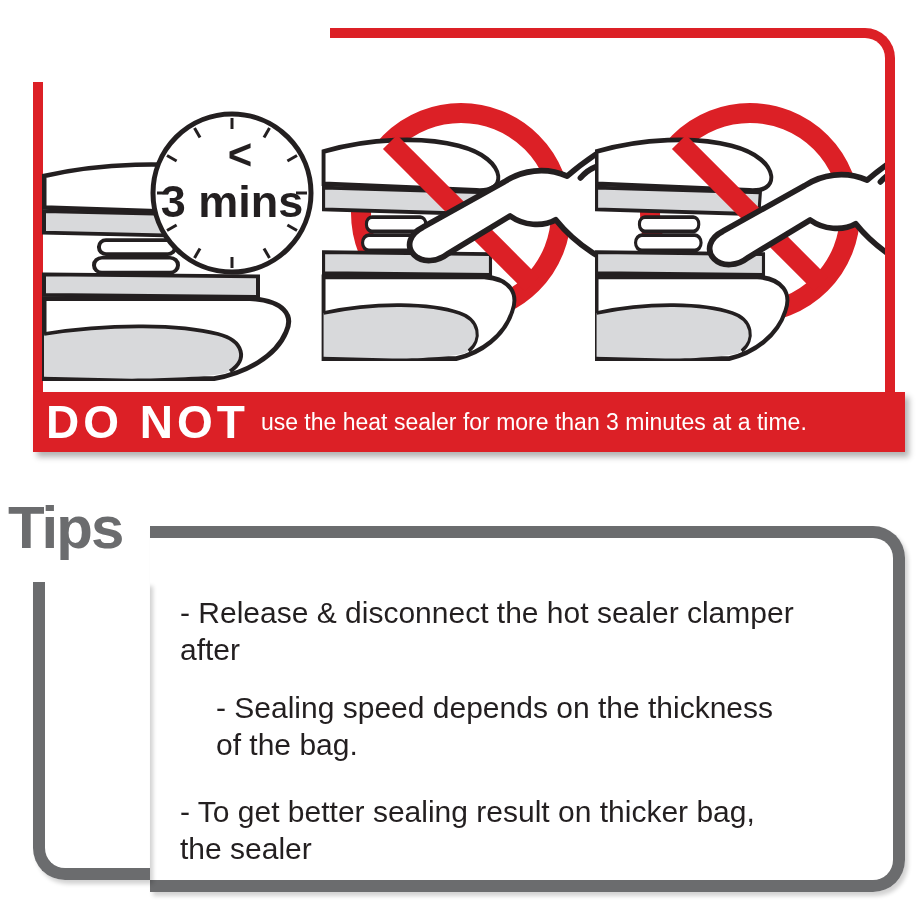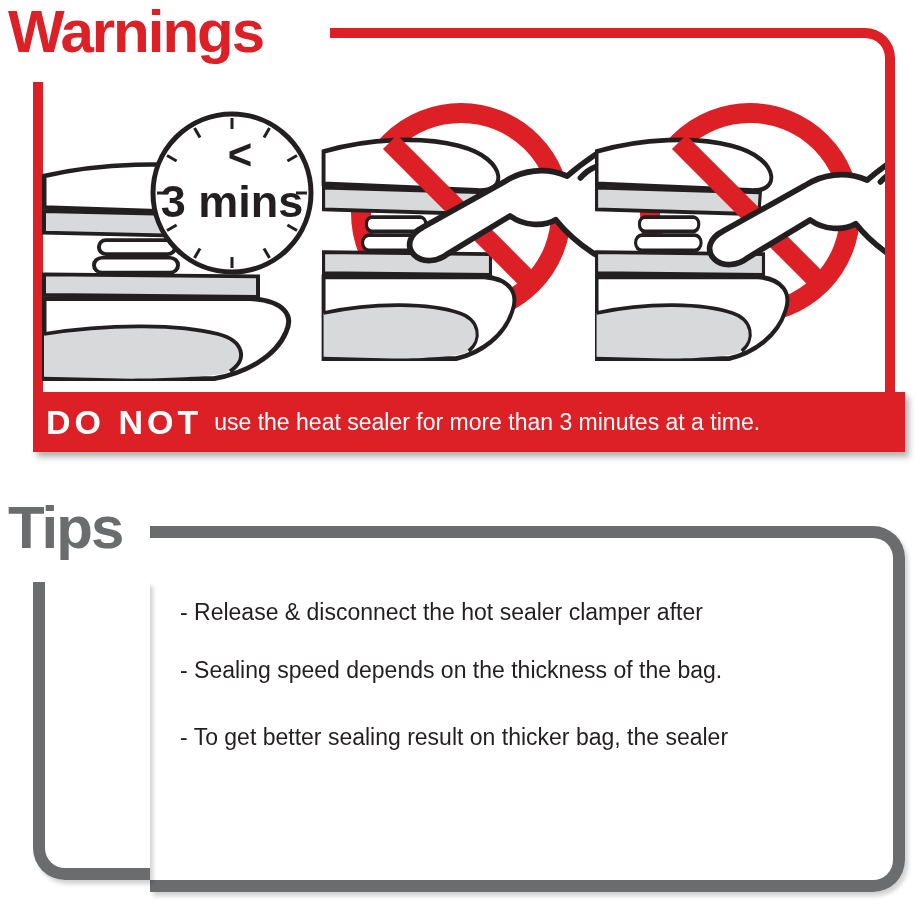--- a/index.html
+++ b/index.html
@@ -30,47 +30,47 @@
     position:absolute;left:33px;top:82px;width:10px;height:310px;
     background:var(--red);
   }
   
   #donot-banner{
     position:absolute;left:33px;top:392px;width:872px;height:60px;
     background:var(--red);z-index:5;display:flex;align-items:center;
     box-shadow:4px 5px 6px rgba(0,0,0,0.30);
   }
   #donot-label{
-    color:#fff;font-weight:bold;font-size:34px;letter-spacing:4px;
+    color:#fff;font-weight:bold;font-size:46px;letter-spacing:4px;
     margin-left:13px;line-height:1;white-space:nowrap;
   }
   #donot-rules{margin-left:12px;color:#fff;font-size:23px;line-height:27px;font-weight:500;white-space:nowrap;}
   
   #tips-frame-main{
     position:absolute;left:150px;top:526px;width:743px;height:342px;
     border-top:12px solid var(--gray);border-right:12px solid var(--gray);
     border-bottom:12px solid var(--gray);
     border-top-right-radius:32px;border-bottom-right-radius:32px;
     box-shadow:3px 4px 4px rgba(0,0,0,0.18);
   }
   #tips-frame-left{
     position:absolute;left:33px;top:582px;width:105px;height:286px;
     border-left:12px solid var(--gray);border-bottom:12px solid var(--gray);
     border-bottom-left-radius:32px;
     box-shadow:3px 4px 4px rgba(0,0,0,0.18);
   }
   
   #tips-list{
     position:absolute;left:180px;top:594px;width:620px;color:var(--ink);
-    font-size:23px;line-height:37px;
+    font-size:30px;line-height:37px;
   }
   .tip{margin:0 0 21px 0;}
   .tip:last-child{margin-bottom:0;}
   .tip .l2{padding-left:15px;}
-  #tip-2{margin-bottom:30px;}
+  #tip-2{margin-bottom:30px;margin-left:36px;}
   
   .illus{position:absolute;}
   #illus-timer{left:42px;top:106px;}
   #illus-hand-clamps{left:320px;top:95px;}
   #illus-hand-cutter{left:595px;top:95px;}
   svg text{font-family:"Liberation Sans",sans-serif;}
   .clock-txt{font-weight:bold;fill:var(--ink);}
 </style>
 </head>
 <body>
@@ -89,21 +89,20 @@
         <path d="M2,200 C70,188 140,190 176,200 C204,208 206,230 184,242 C170,246 120,248 90,248 L2,246 Z" fill="#D8D9DB"></path>
         <path d="M2,200 C70,188 140,190 176,200 C202,207 206,228 188,240" fill="none" stroke="#231F20" stroke-width="4"></path>
       </g>
       <g id="hand-symbol">
         <path d="M342,-6 C272,26 226,54 197,79 C174,69 149,73 131,85 L45,133 C31,140 27,153 36,162 C45,171 61,169 71,161 L137,121 C151,131 171,133 185,125 C206,151 236,171 269,179 C293,185 316,179 329,165 L348,148 Z" fill="#ffffff" stroke="#231F20" stroke-width="6" stroke-linejoin="round"></path>
         <path d="M211,81 C225,65 245,63 255,75 C261,83 257,95 247,101" fill="none" stroke="#231F20" stroke-width="6" stroke-linecap="round"></path>
       </g>
     </defs>
   </svg>
 
-  <h1 class="sec-title" id="warnings-title">Warnings</h1>
 
   <div id="warnings-frame"></div>
   <div id="warnings-left-border"></div>
 
   <svg class="illus" id="illus-timer" width="310" height="292" viewBox="0 0 310 292">
     <g>
       <use href="#sealer-symbol" transform="translate(0,42) scale(1,0.93)"></use>
     </g>
     <g transform="translate(190,87)">
       <circle cx="0" cy="0" r="79" fill="#ffffff" stroke="#231F20" stroke-width="5"></circle>

